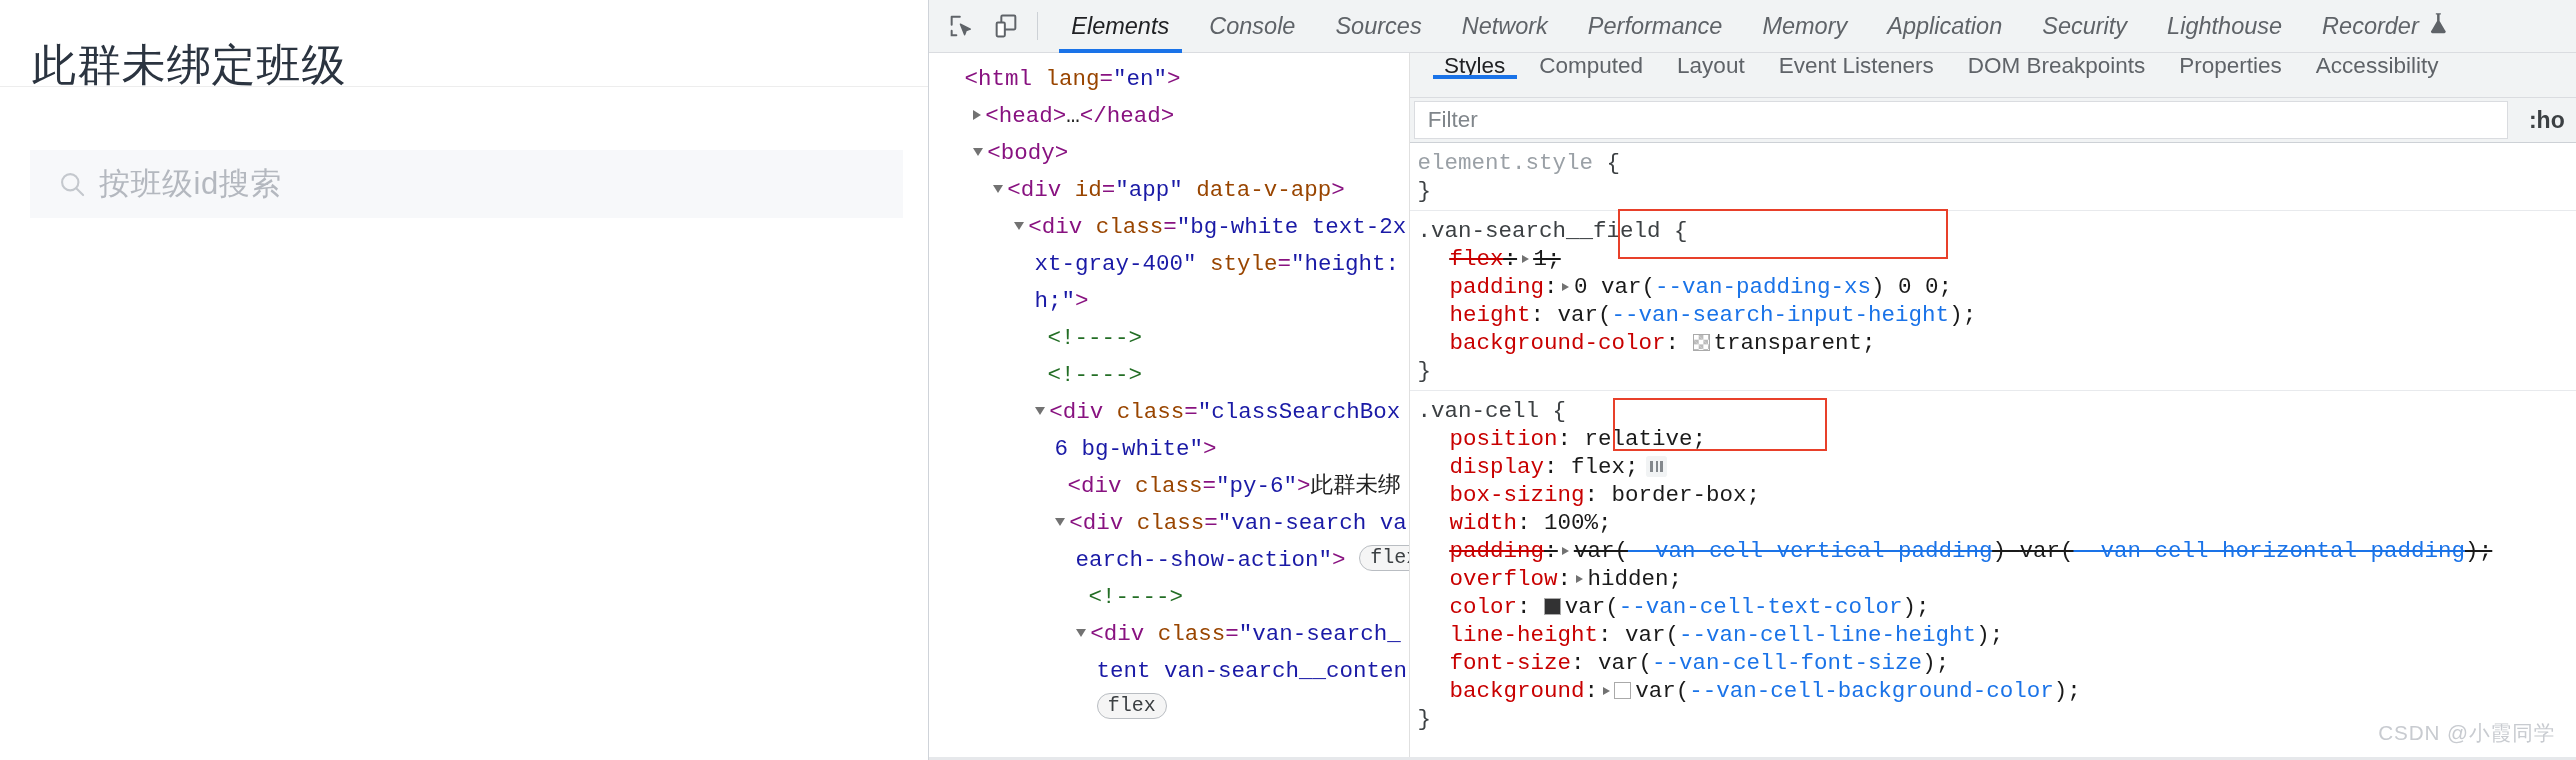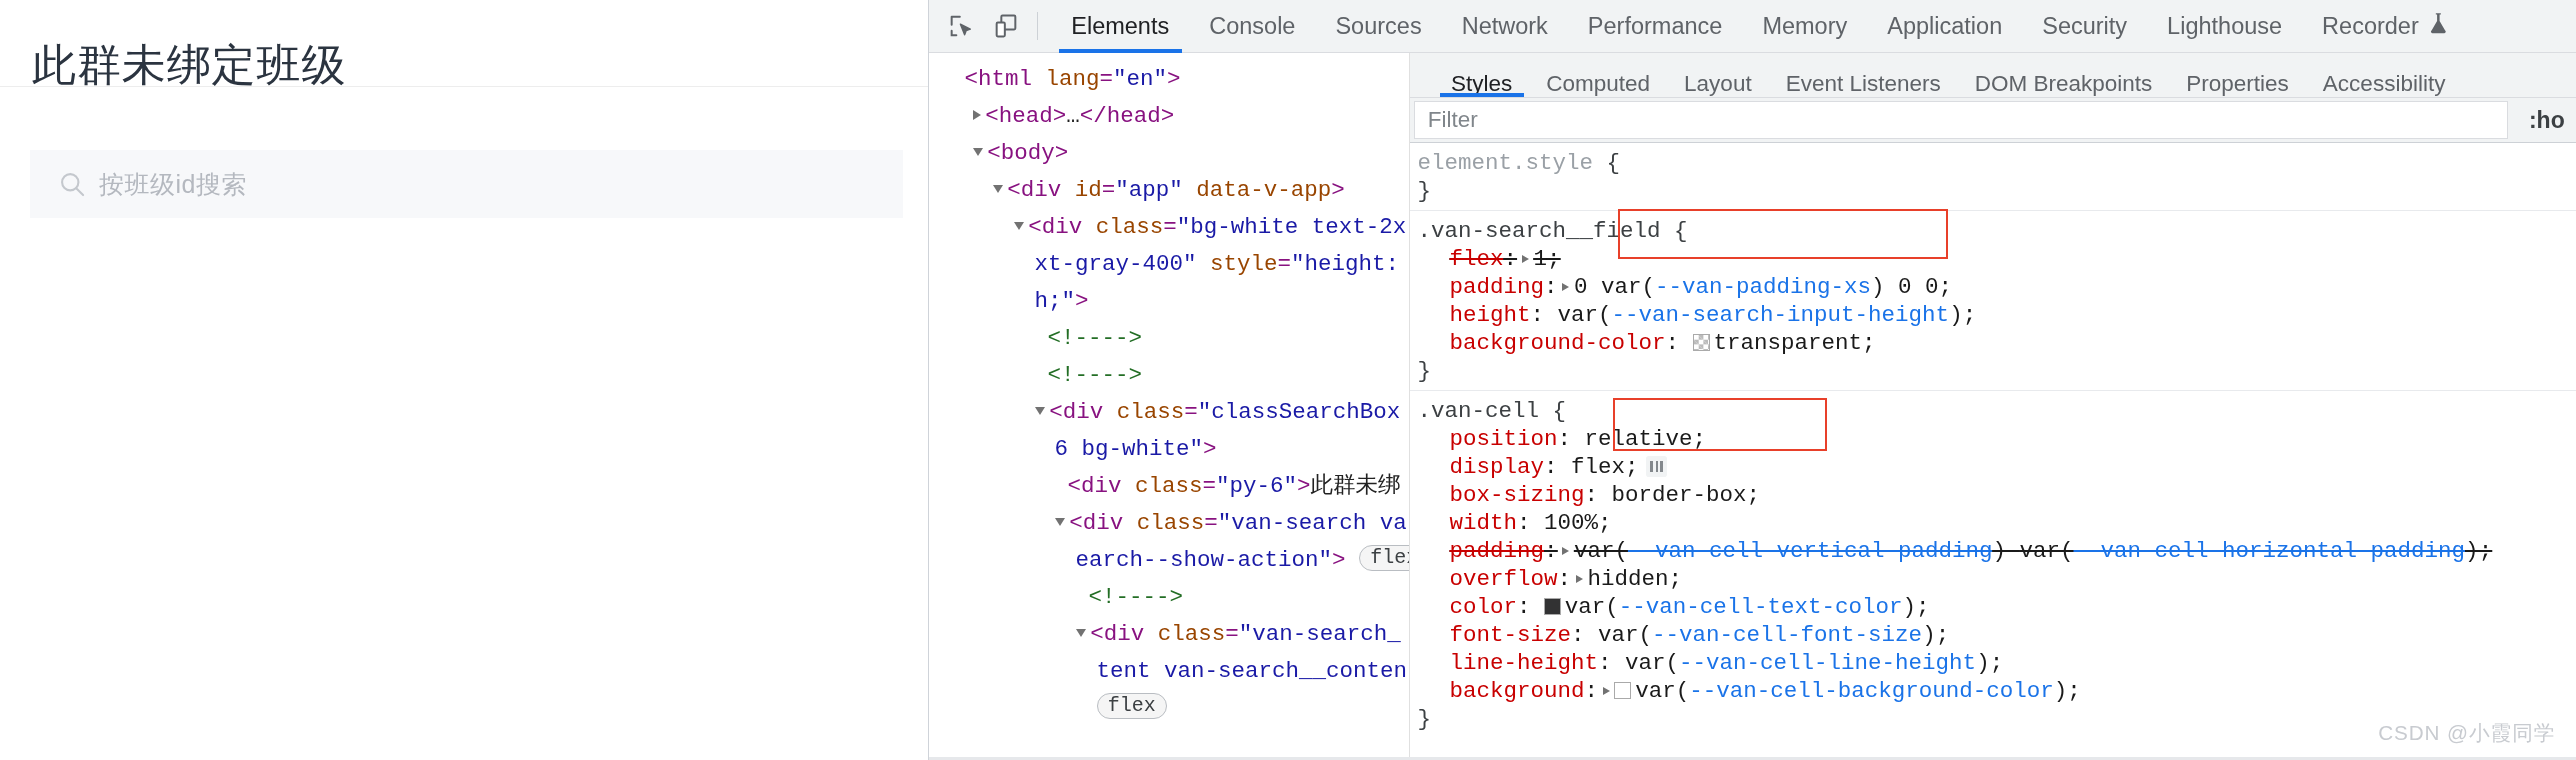--- a/index.html
+++ b/index.html
@@ -42,21 +42,21 @@
     align-items: center;
     padding: 0 28px;
   }
   .search-icon {
     width: 28px; height: 28px;
     flex: 0 0 28px;
     margin-right: 13px;
     opacity: .75;
   }
   .search-placeholder {
-    font-size: 25px;
+    font-size: 31px;
     color: #b4b8bf;
     letter-spacing: 0.5px;
   }
 
   
   .devtools {
     flex: 1 1 auto;
     height: 760px;
     background: #ffffff;
     display: flex;
@@ -76,21 +76,21 @@
     width: 41px; height: 41px;
     display: flex; align-items: center; justify-content: center;
     margin: 0 1.9px;
   }
   .dt-icon-btn svg { display: block; }
   .dt-tool-sep {
     width: 0.9px; height: 28px;
     background: #cdd1d6;
     margin: 0 13px 0 9.4px;
   }
-  .dt-tabs { display: flex; align-items: flex-end; height: 53px; }
+  .dt-tabs { display: flex; align-items: flex-end; height: 53px; font-style: italic; }
   .dt-tab {
     display: flex; align-items: center;
     padding: 0 20px;
     font-size: 23.5px;
     color: #5f6368;
     height: 53px;
     position: relative;
     white-space: nowrap;
   }
   .dt-tab.active { color: #202124; }
@@ -164,23 +164,23 @@
     display: flex;
     flex-direction: column;
     min-width: 0;
     position: relative;
   }
   .styles-tabs {
     height: 45px;
     flex: 0 0 45px;
     background: #f1f3f4;
     display: flex;
-    align-items: flex-end;
+    align-items: flex-start;
     border-bottom: 0.9px solid #dadce0;
-    padding-left: 24px;
+    padding-left: 17px;
   }
   .st-tab {
     display: flex; align-items: center;
     padding: 0 17px;
     font-size: 22.5px;
     color: #5f6368;
     position: relative;
     white-space: nowrap;
   }
   .st-tab.active { color: #202124; }
@@ -434,22 +434,22 @@
             </div>
             <div class="rule">
               <div class="brace"><span class="sel-txt">.van-cell</span><span class="sel-txt"> {</span></div>
               <div class="decl"><span class="prop">position</span><span class="val">:</span><span class="val"> </span><span><span class="val">relative</span></span><span class="val">;</span></div>
               <div class="decl"><span class="prop">display</span><span class="val">:</span><span class="val"> </span><span><span class="val">flex</span></span><span class="val">;</span><span class="flexbadge"></span></div>
               <div class="decl"><span class="prop">box-sizing</span><span class="val">:</span><span class="val"> </span><span><span class="val">border-box</span></span><span class="val">;</span></div>
               <div class="decl"><span class="prop">width</span><span class="val">:</span><span class="val"> </span><span><span class="val">100%</span></span><span class="val">;</span></div>
               <div class="decl strike"><span class="prop">padding</span><span class="val">:</span><span class="expander"></span><span><span class="val"></span><span class="val">var(</span><span class="varname">--van-cell-vertical-padding</span><span class="val">)</span><span class="val"> </span><span class="val">var(</span><span class="varname">--van-cell-horizontal-padding</span><span class="val">)</span><span class="val"></span></span><span class="val">;</span></div>
               <div class="decl"><span class="prop">overflow</span><span class="val">:</span><span class="expander"></span><span><span class="val">hidden</span></span><span class="val">;</span></div>
               <div class="decl"><span class="prop">color</span><span class="val">:</span><span class="val"> </span><span class="swatch dark"></span><span><span class="val"></span><span class="val">var(</span><span class="varname">--van-cell-text-color</span><span class="val">)</span><span class="val"></span></span><span class="val">;</span></div>
+              <div class="decl"><span class="prop">line-height</span><span class="val">:</span><span class="val"> </span><span><span class="val"></span><span class="val">var(</span><span class="varname">--van-cell-line-height</span><span class="val">)</span><span class="val"></span></span><span class="val">;</span></div>
               <div class="decl"><span class="prop">font-size</span><span class="val">:</span><span class="val"> </span><span><span class="val"></span><span class="val">var(</span><span class="varname">--van-cell-font-size</span><span class="val">)</span><span class="val"></span></span><span class="val">;</span></div>
-              <div class="decl"><span class="prop">line-height</span><span class="val">:</span><span class="val"> </span><span><span class="val"></span><span class="val">var(</span><span class="varname">--van-cell-line-height</span><span class="val">)</span><span class="val"></span></span><span class="val">;</span></div>
               <div class="decl"><span class="prop">background</span><span class="val">:</span><span class="expander"></span><span class="swatch white"></span><span><span class="val"></span><span class="val">var(</span><span class="varname">--van-cell-background-color</span><span class="val">)</span><span class="val"></span></span><span class="val">;</span></div>
               <div class="brace sel-txt">}</div>
             </div>
           </div>
       </div>
     </div>
 
     <div class="watermark">CSDN @小霞同学</div>
     <div class="bottom-edge"></div>
   </div>

